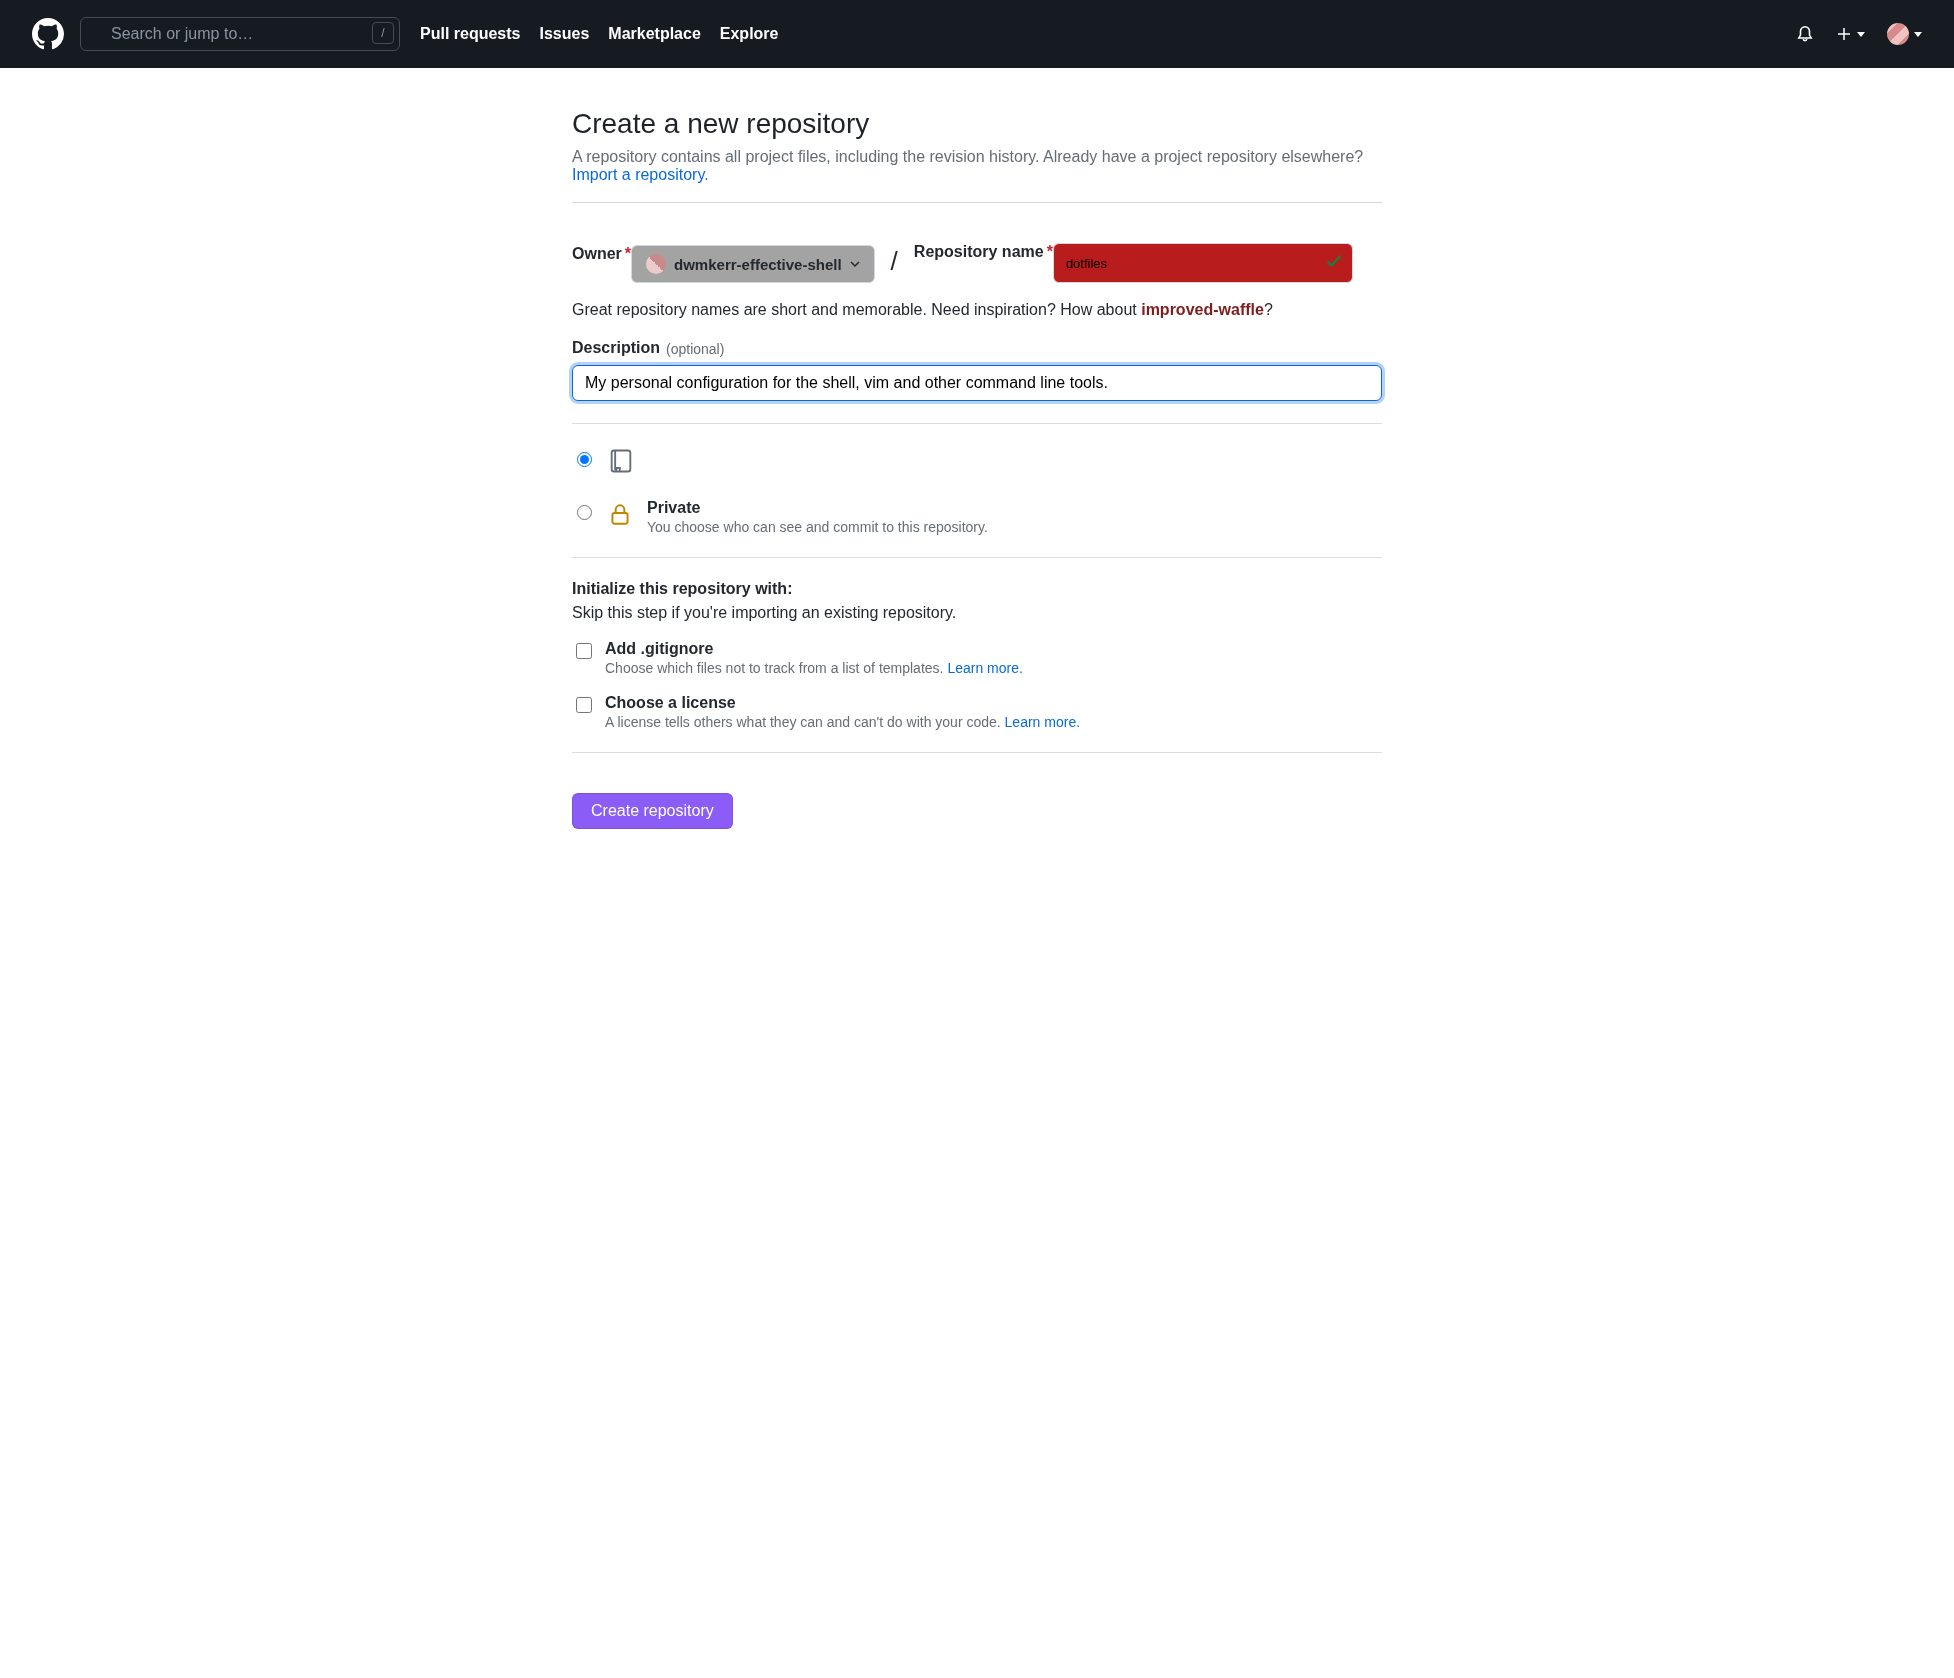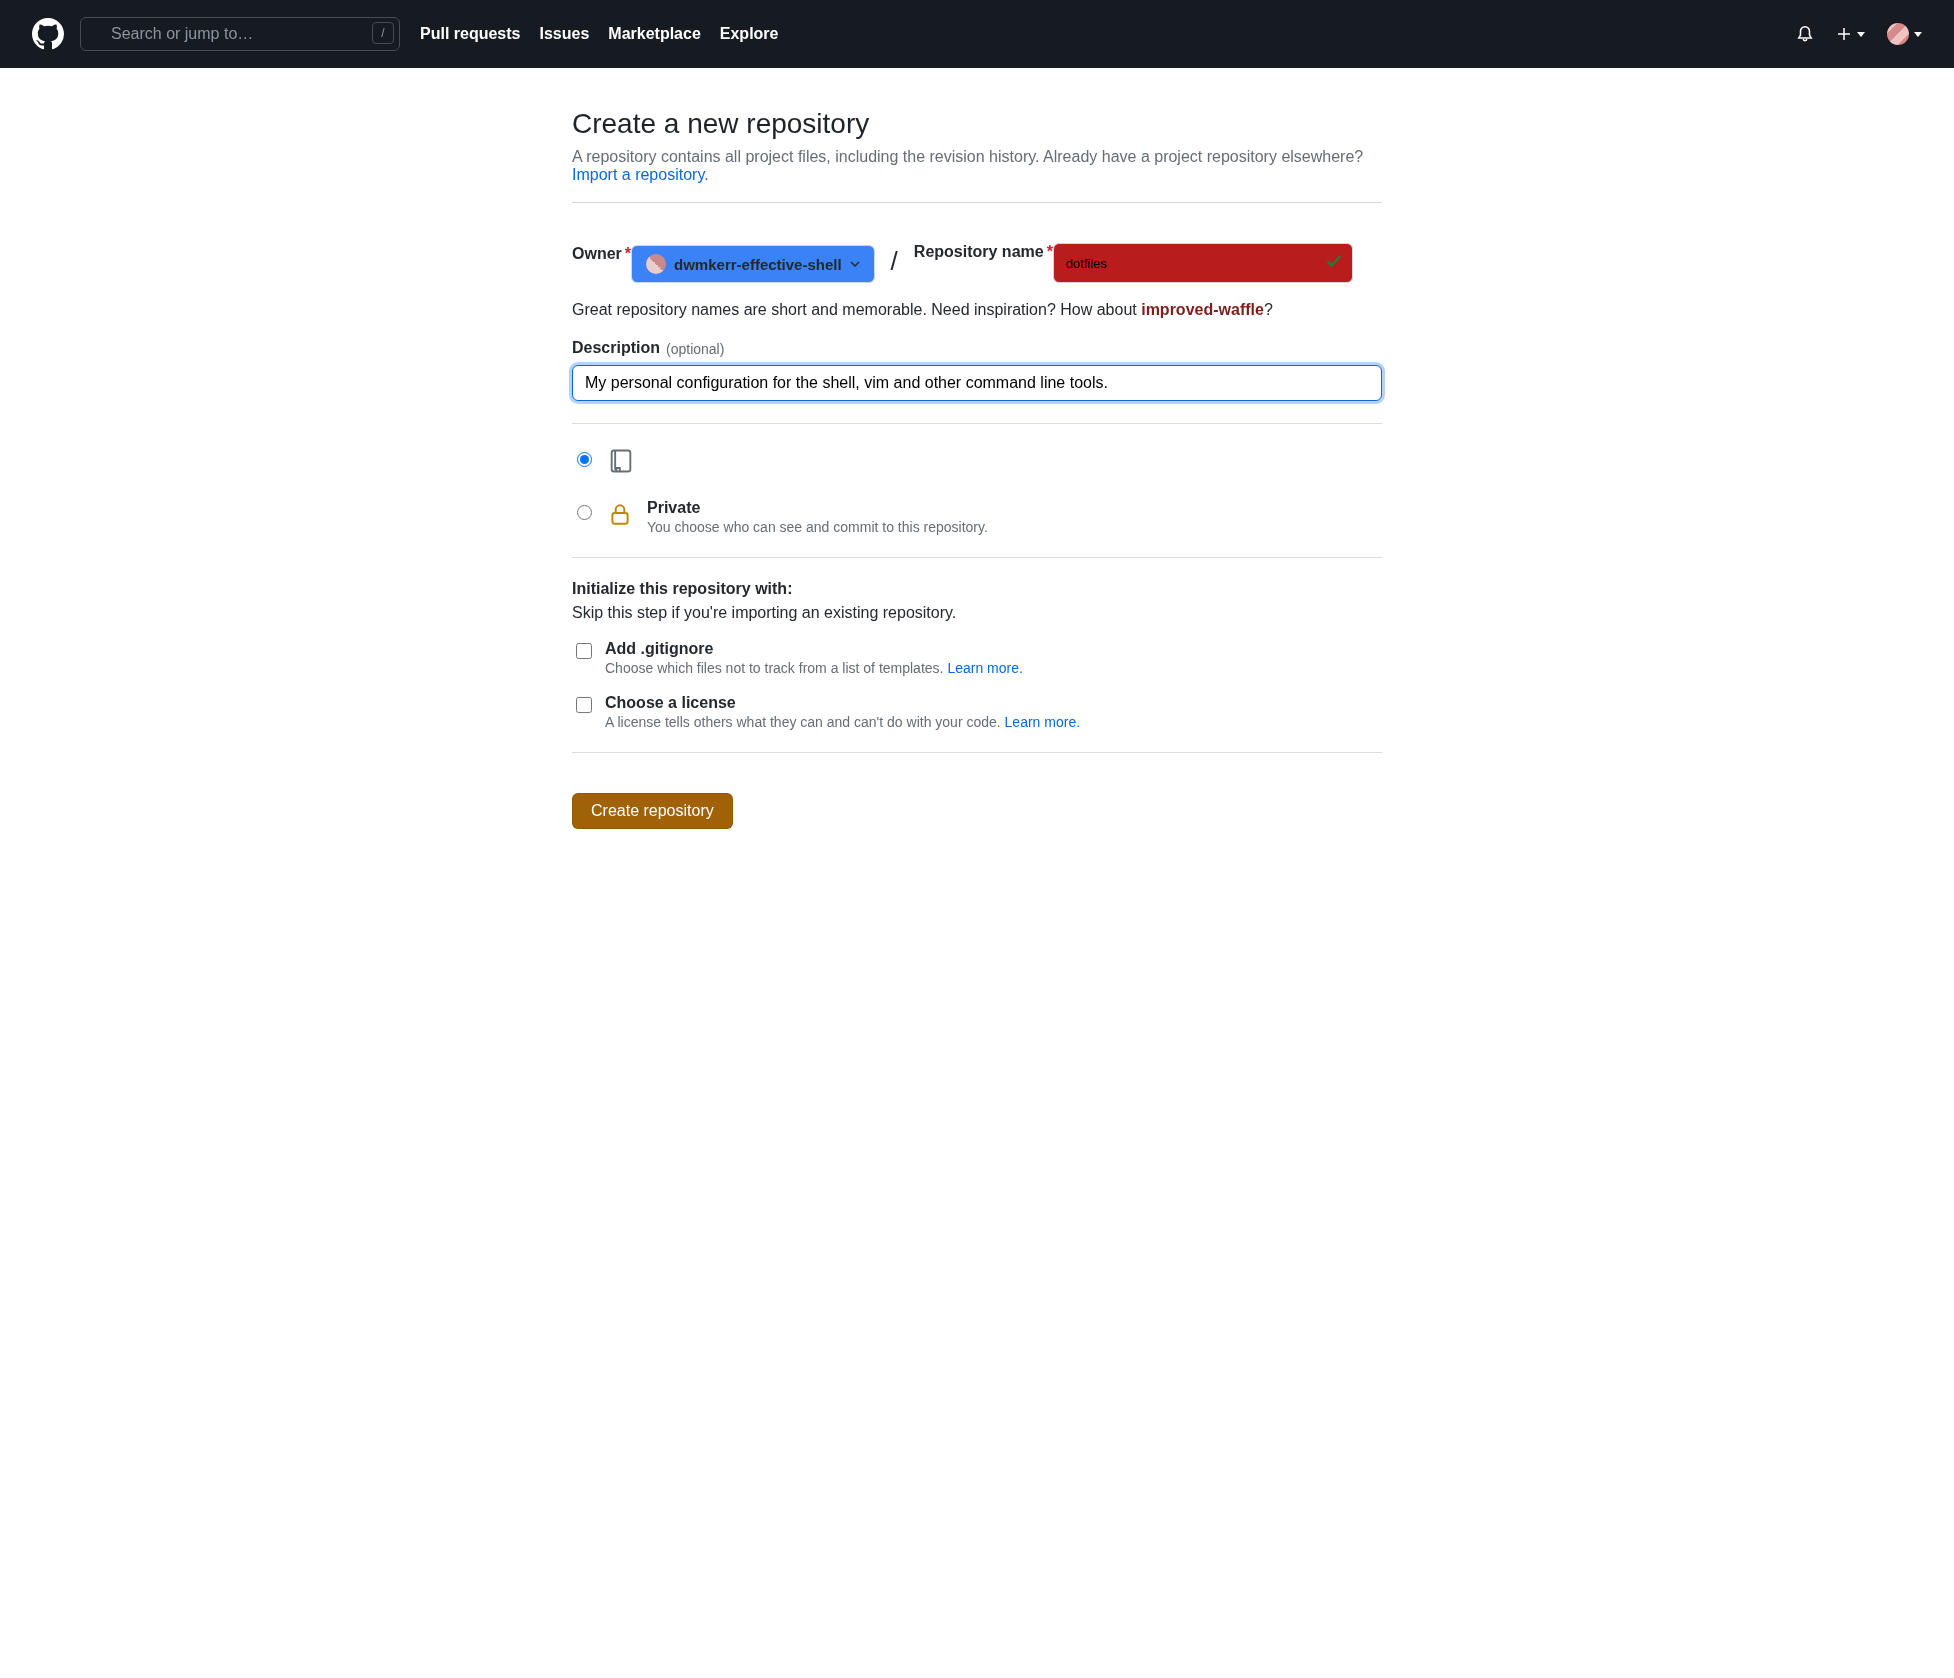--- a/index.html
+++ b/index.html
@@ -116,21 +116,21 @@
     font-size: 16px;
     font-weight: 600;
     margin-bottom: 10px;
   }
   .req { color: #cf222e; margin-left: 3px; }
   .owner-select {
     display:flex; align-items:center; gap:8px;
     padding: 6px 14px;
     border:1px solid #d0d7de;
     border-radius:6px;
-    background:#3b82f6;
+    background:#a3a3a3;
     font-size:15px;
     font-weight:600;
     height:38px;
     cursor:pointer;
     justify-content:space-between;
   }
   .owner-select .owner-av {
     width:20px;height:20px;border-radius:50%;
     background: linear-gradient(45deg,#eacccc 0 50%,#c98a8a 50%);
   }
@@ -197,21 +197,21 @@
   }
   .check-row input[type=checkbox]{
     width:16px;height:16px; margin-top:3px;
     border:1px solid #d0d7de; border-radius:3px;
   }
   .check-row .title { font-size:16px; font-weight:600; }
   .check-row .sub { font-size:14px; color:#656d76; margin-top:2px; }
 
   .create-btn {
     display:inline-block;
-    background:#a16207;
+    background:#8b5cf6;
     color:#fff;
     font-size:16px;
     font-weight:500;
     padding:8px 18px;
     border:1px solid rgba(27,31,36,0.15);
     border-radius:6px;
     cursor:pointer;
     margin-top:18px;
   }
 </style>

